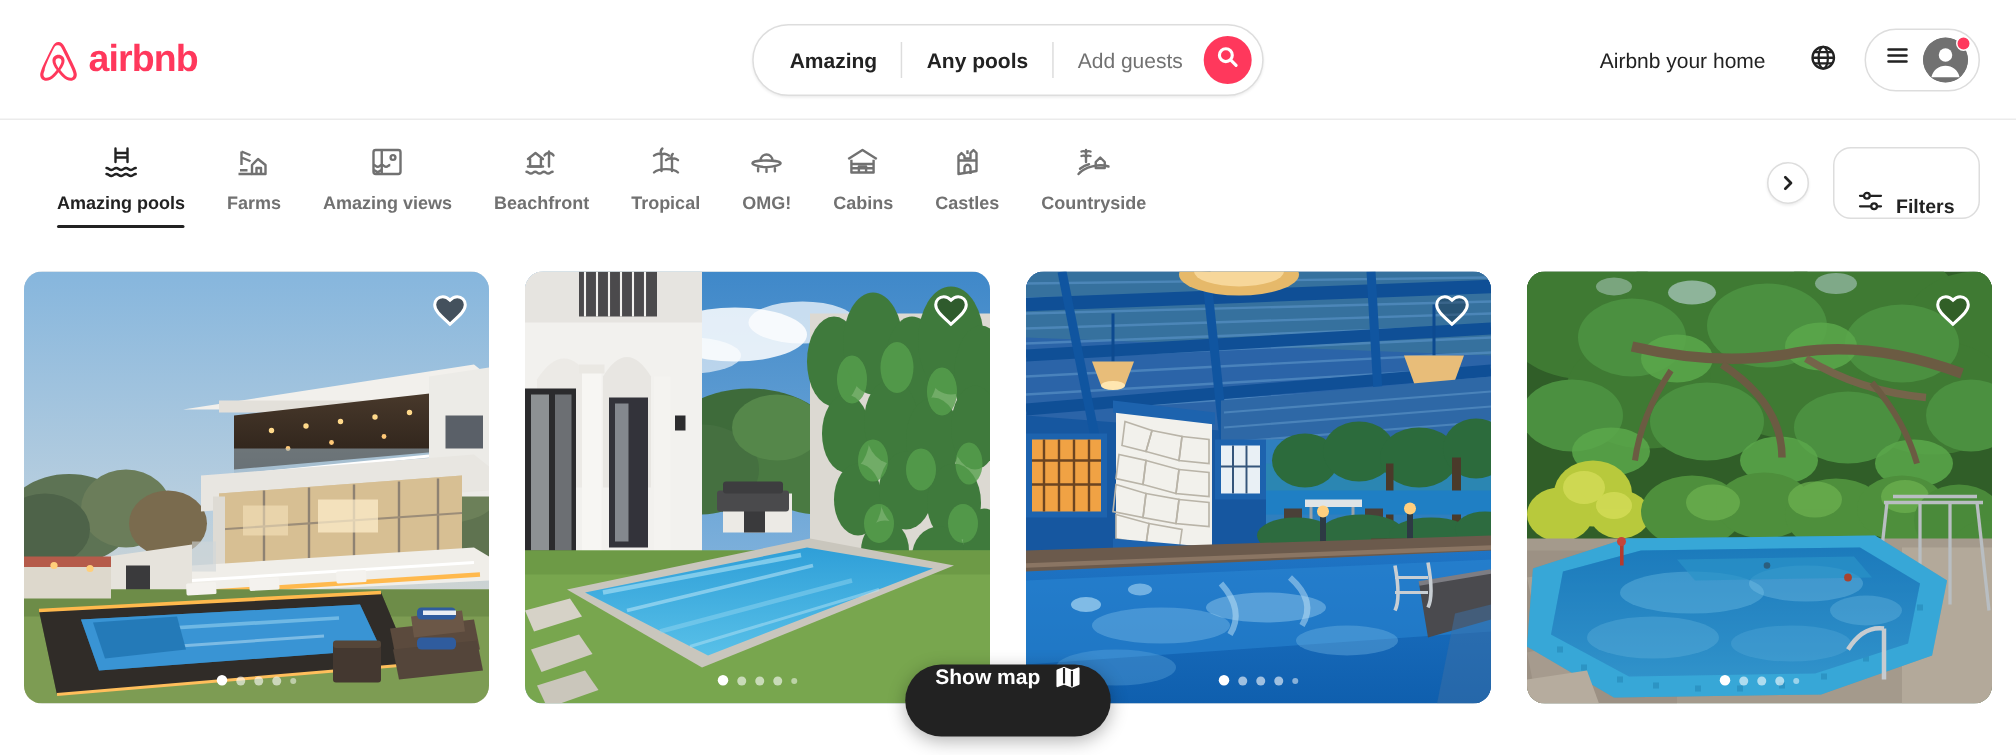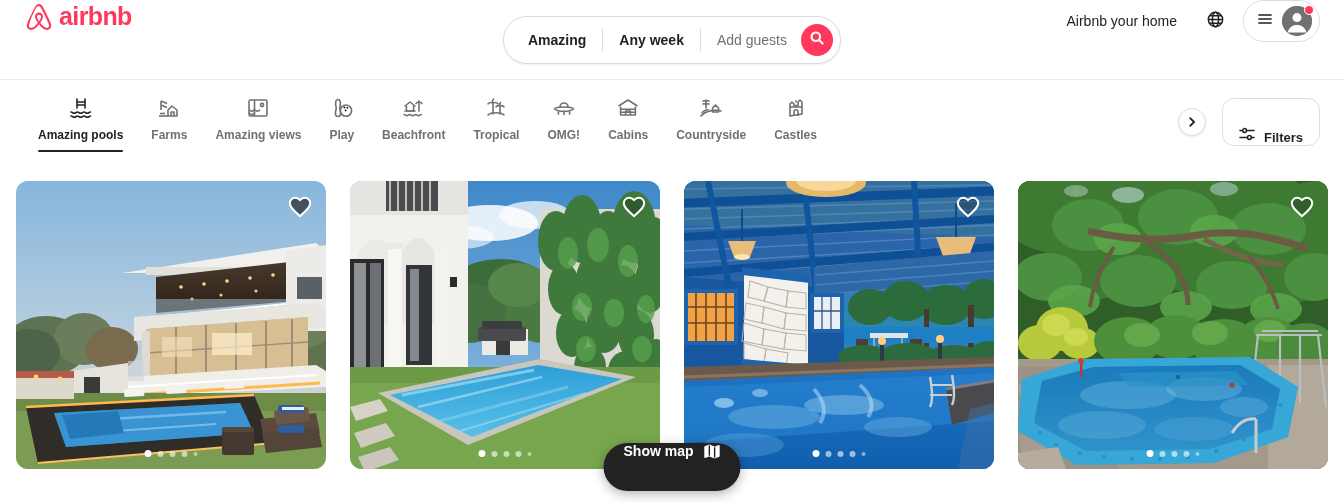--- a/index.html
+++ b/index.html
@@ -8,21 +8,21 @@
     background:#ffffff;
     font-family:"Liberation Sans", sans-serif;
     overflow:hidden;
   }
 
   
   .header {
     position:relative;
     height:80px;
     border-bottom:1px solid #ebebeb;
-    display:flex; align-items:flex-start;
+    display:flex; align-items:center;
     padding:0 24px;
   }
   .logo { display:flex; align-items:center; gap:5px; color:#FF385C; cursor:pointer; }
   .logo svg { display:block; }
   .logo-word {
     font-size:25px; font-weight:700; letter-spacing:-0.6px;
     color:#FF385C; line-height:1;
   }
 
   
@@ -171,21 +171,21 @@
       <svg width="30" height="32" viewBox="0 0 32 32" fill="none">
         <path d="M16 3.2c-1.9 0-3.2 1.2-4.3 3.3C9.6 10.6 5.2 19.6 4 22.5c-.8 2-1 3.1-1 4 0 2.6 1.9 4.3 4.3 4.3 1.9 0 4-1 5.9-2.9.9-.9 1.8-1.9 2.8-3.2 1 1.3 1.9 2.3 2.8 3.2 1.9 1.9 4 2.9 5.9 2.9 2.4 0 4.3-1.7 4.3-4.3 0-.9-.2-2-1-4-1.2-2.9-5.6-11.9-7.7-16C19.2 4.4 17.9 3.2 16 3.2zm0 2.3c.9 0 1.6.7 2.4 2.3 2 3.9 6.4 12.8 7.5 15.6.6 1.5.8 2.4.8 3 0 1.4-.9 2.2-2.2 2.2-1.3 0-2.9-.8-4.4-2.3-.9-.9-1.8-1.9-2.8-3.2 1.9-2.6 3-4.7 3-6.6 0-2.5-1.8-4.3-4.3-4.3s-4.3 1.8-4.3 4.3c0 1.9 1.1 4 3 6.6-1 1.3-1.9 2.3-2.8 3.2-1.5 1.5-3.1 2.3-4.4 2.3-1.3 0-2.2-.8-2.2-2.2 0-.6.2-1.5.8-3C6.2 20.6 10.6 11.7 12.6 7.8c.8-1.6 1.5-2.3 2.4-2.3zm0 9.2c1.3 0 2.1.9 2.1 2.2 0 1.2-.8 2.9-2.1 4.9-1.3-2-2.1-3.7-2.1-4.9 0-1.3.8-2.2 2.1-2.2z" fill="#FF385C"></path>
       </svg>
     </span>
     <span class="logo-word">airbnb</span>
   </div>
 
   <div class="searchbar">
     <button class="sb-seg">Amazing</button>
     <span class="sb-div"></span>
-    <button class="sb-seg">Any week</button>
+    <button class="sb-seg">Any pools</button>
     <span class="sb-div"></span>
     <button class="sb-seg muted">Add guests</button>
     <button class="sb-btn">
       <span>
         <svg width="14" height="14" viewBox="0 0 16 16" fill="none" stroke="#ffffff" stroke-width="2.4" stroke-linecap="round">
           <circle cx="6.6" cy="6.6" r="4.9"></circle>
             <path d="M10.6 10.6 14.4 14.4"></path>
         </svg>
       </span>
     </button>
@@ -255,32 +255,20 @@
           <circle cx="16" cy="9" r="1.6"></circle>
           <path d="M3 14c1.4 0 1.4 1.2 2.8 1.2S7.2 14 8.6 14s1.4 1.2 2.8 1.2S12.8 14 14.2 14"></path>
           <path d="M3 17.4c1.4 0 1.4 1.2 2.8 1.2s1.4-1.2 2.8-1.2"></path>
           <path d="M8.5 4v16"></path>
         </svg>
       </span>
       <span class="lbl">Amazing views</span>
     </div>
 
 
-    <div class="cat">
-      <span class="ico">
-        <svg width="24" height="24" viewBox="0 0 24 24" fill="none" stroke-width="1.6">
-          <path d="M8 3.5c1.6 0 2.4 1.8 2.4 4.3 0 1.6-.6 2.6-.6 4.2 0 2.3.8 3.5.8 5.2 0 2.2-1 3.3-2.6 3.3s-2.6-1.1-2.6-3.3c0-1.7.8-2.9.8-5.2 0-1.6-.6-2.6-.6-4.2C5.6 5.3 6.4 3.5 8 3.5z"></path>
-          <circle cx="16" cy="14.6" r="5.6"></circle>
-          <circle cx="14.4" cy="11.4" r=".9" fill="currentColor" stroke="none"></circle>
-          <circle cx="17.4" cy="11.8" r=".9" fill="currentColor" stroke="none"></circle>
-          <circle cx="15.6" cy="14.4" r=".9" fill="currentColor" stroke="none"></circle>
-        </svg>
-      </span>
-      <span class="lbl">Play</span>
-    </div>
 
 
     <div class="cat">
       <span class="ico">
         <svg width="24" height="24" viewBox="0 0 24 24" fill="none" stroke-width="1.6" stroke-linecap="round" stroke-linejoin="round">
           <path d="M3 10l5-4 5 4"></path>
             <path d="M4.4 10v5h7.2v-5"></path>
           <path d="M3 15h10"></path>
           <path d="M17 15V5"></path>
             <path d="M17 6c-2 0-3 1.6-3 1.6M17 6c2 0 3 1.6 3 1.6"></path>
@@ -319,41 +307,41 @@
           <path d="M4.6 10.5V19h14.8v-8.5"></path>
           <path d="M4.6 13.3h14.8M4.6 16.2h14.8"></path>
           <path d="M9.6 19v-4h4.8v4"></path>
         </svg>
       </span>
       <span class="lbl">Cabins</span>
     </div>
 
     <div class="cat">
       <span class="ico">
+        <svg width="24" height="24" viewBox="0 0 24 24" fill="none" stroke-width="1.6" stroke-linejoin="round">
+          <path d="M6 20V8l2-2 2 2v1.6h4V6l2-2 2 2v12z"></path>
+          <path d="M12 4.2v2.4"></path>
+          <path d="M10 20v-4.2a2 2 0 014 0V20"></path>
+          <path d="M6 11h12"></path>
+        </svg>
+      </span>
+      <span class="lbl">Castles</span>
+    </div>
+
+    <div class="cat">
+      <span class="ico">
         <svg width="24" height="24" viewBox="0 0 24 24" fill="none" stroke-width="1.6" stroke-linecap="round" stroke-linejoin="round">
           <path d="M7 4v8"></path>
           <path d="M7 5.4C5.6 4.4 4 5 4 5M7 5.4C8.4 4.4 10 5 10 5M7 8.4c-1.4-1-3-.4-3-.4M7 8.4c1.4-1 3-.4 3-.4"></path>
           <path d="M13.5 12l3-3 3 3v4h-6z"></path>
           <path d="M2 20c4-5 14-7 20-5"></path>
           <path d="M3 16.5c3-2.4 6-3 6-3"></path>
         </svg>
       </span>
       <span class="lbl">Countryside</span>
-    </div>
-
-    <div class="cat">
-      <span class="ico">
-        <svg width="24" height="24" viewBox="0 0 24 24" fill="none" stroke-width="1.6" stroke-linejoin="round">
-          <path d="M6 20V8l2-2 2 2v1.6h4V6l2-2 2 2v12z"></path>
-          <path d="M12 4.2v2.4"></path>
-          <path d="M10 20v-4.2a2 2 0 014 0V20"></path>
-          <path d="M6 11h12"></path>
-        </svg>
-      </span>
-      <span class="lbl">Castles</span>
     </div>
   </div>
 
   <button class="nav-next">
     <span>
       <svg width="10" height="10" viewBox="0 0 10 10" fill="none" stroke="#222" stroke-width="1.8" stroke-linecap="round" stroke-linejoin="round">
         <path d="M3.2 1.2L7 5 3.2 8.8"></path>
       </svg>
     </span>
   </button>

